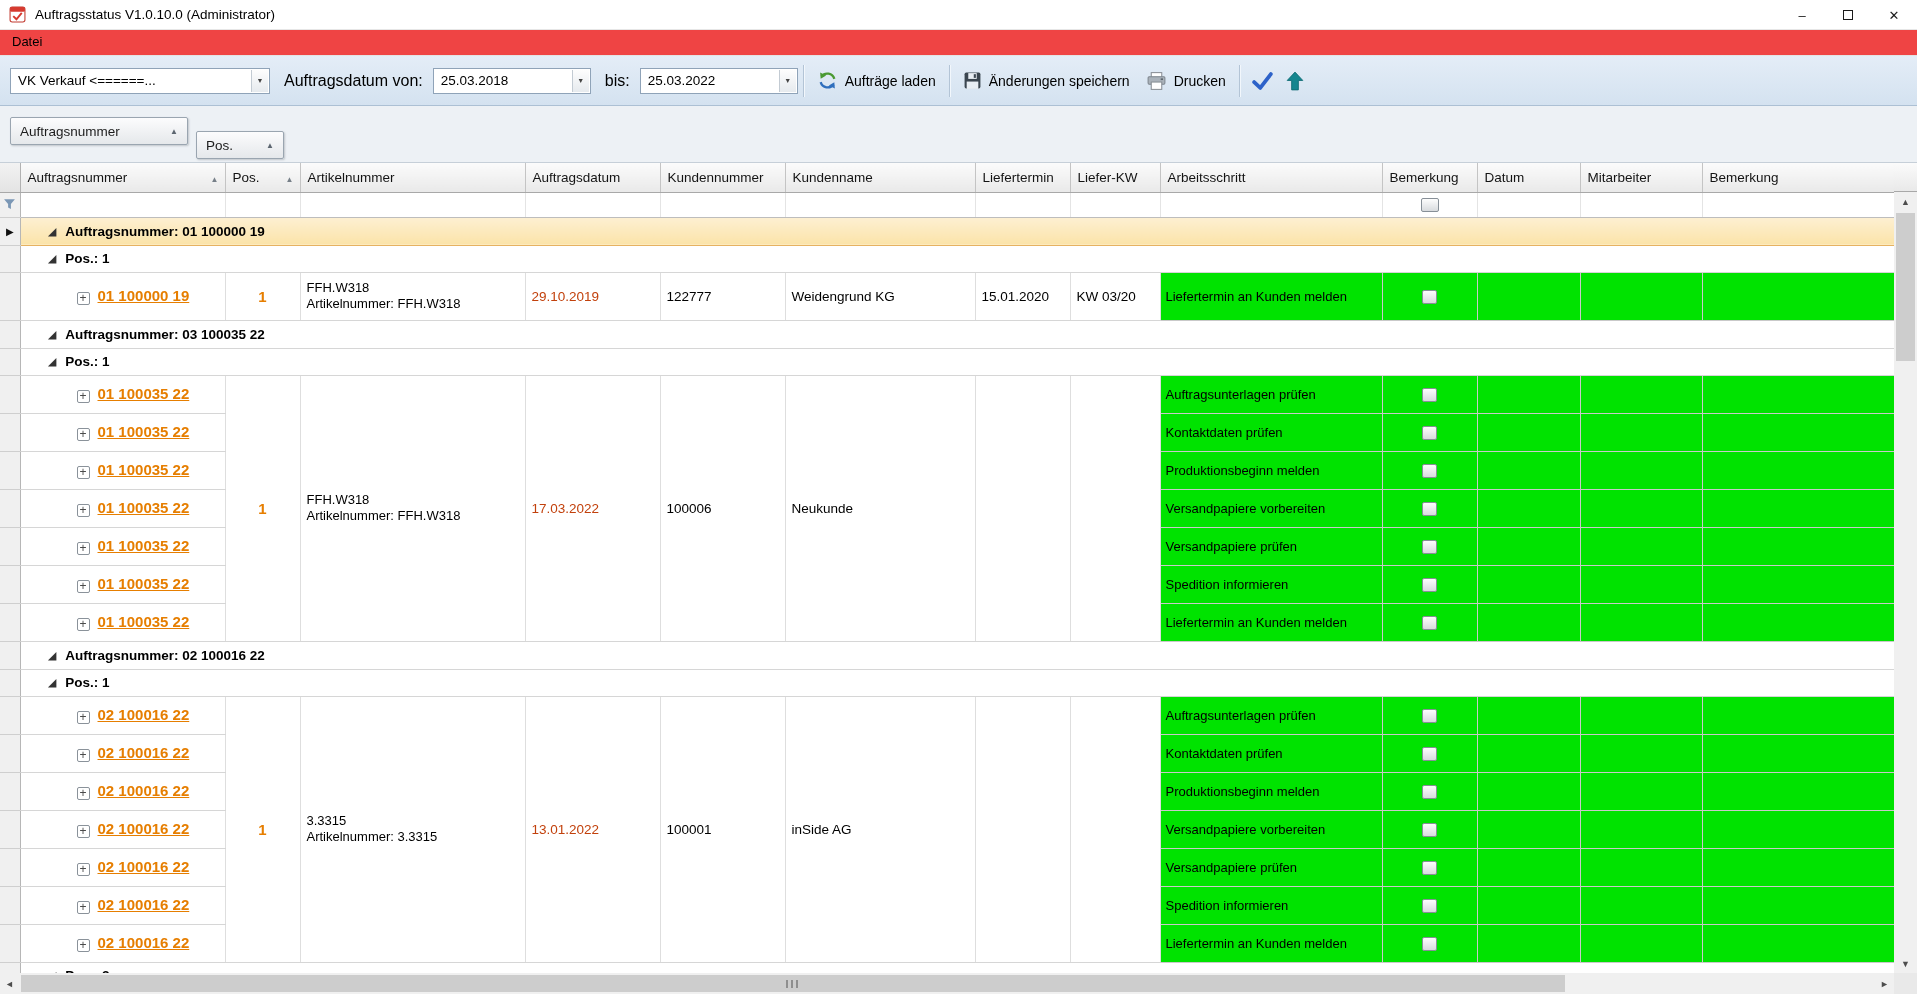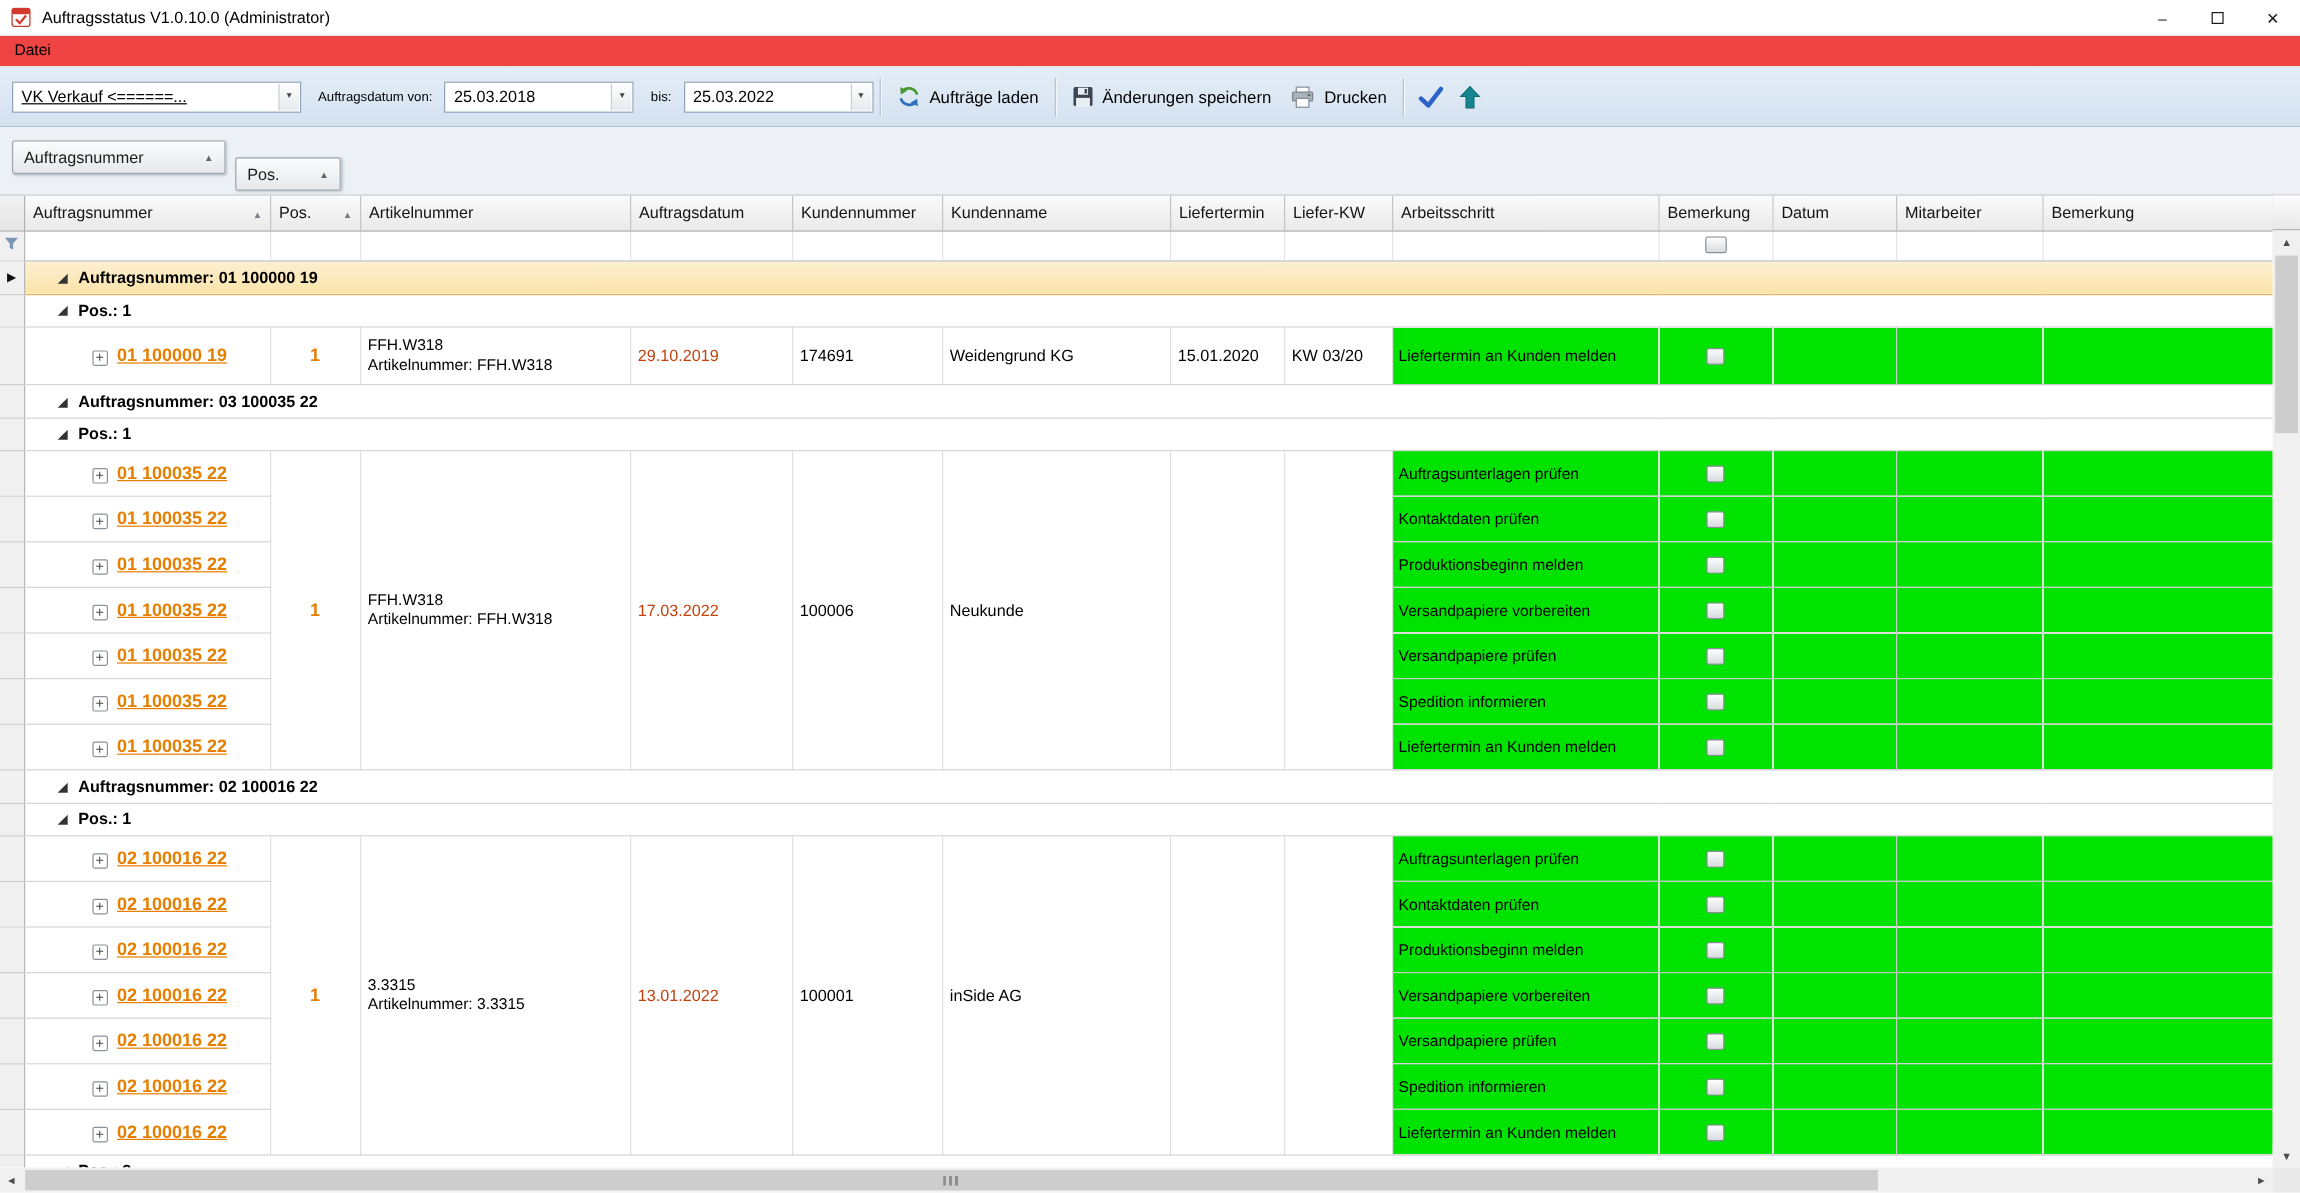--- a/index.html
+++ b/index.html
@@ -24,23 +24,23 @@
 
   
   .toolbar { position:absolute; top:56px; left:0; width:1917px; height:50px;
     background:linear-gradient(#e4edf7,#d4e2f0); border-bottom:1px solid #acc0d4;
     display:flex; align-items:center; padding:0 10px; }
   .combo { background:#fff; border:1px solid #8fa3b8; height:26px; display:flex;
     align-items:center; position:relative; font-size:13.5px; padding:0 20px 0 7px; }
   .combo .carrow { position:absolute; right:1px; top:1px; bottom:1px; width:17px;
     background:linear-gradient(#fdfdfd,#e6eaee); border-left:1px solid #c3cbd3;
     display:flex; align-items:center; justify-content:center; font-size:7px; color:#444; }
-  .view-combo { width:241px;text-decoration:underline; }
+  .view-combo { width:260px; }
   .date-combo { width:158px; }
-  .tb-label { font-size:11px; margin:0 10px 0 14px; white-space:nowrap; }
+  .tb-label { font-size:16px; margin:0 10px 0 14px; white-space:nowrap; }
   .tb-btn { display:flex; align-items:center; gap:7px; font-size:14px; padding:5px 8px;
     white-space:nowrap; border-radius:2px; }
   .tb-sep { width:1px; height:32px; background:#b3c4d6; box-shadow:1px 0 0 #f2f7fc; margin:0 5px; }
   .icon-btn { padding:5px 6px; }
 
   
   .group-panel { position:absolute; top:106px; left:0; width:1917px; height:57px;
     background:#edf1f5; border-bottom:1px solid #c6cfd8; }
   .gbox { position:absolute; height:28px; background:linear-gradient(#fcfcfd,#e5e8eb);
     border:1px solid #9aa5b0; border-radius:2px; display:flex; align-items:center;
@@ -293,21 +293,21 @@
       </tr>
       <tr class="tr-tall">
         <td class="ind"></td>
         <td class="cell onum"><span class="plusbox">+</span><span class="onum-text">01 100000 19</span></td>
         <td class="cell pos">1</td>
         <td class="cell art">
           <div>FFH.W318</div>
           <div>Artikelnummer: FFH.W318</div>
         </td>
         <td class="cell bluedate">29.10.2019</td>
-        <td class="cell">174691</td>
+        <td class="cell">122777</td>
         <td class="cell">Weidengrund KG</td>
         <td class="cell">15.01.2020</td>
         <td class="cell">KW 03/20</td>
         <td class="cell green step">Liefertermin an Kunden melden</td>
         <td class="cell green chk"><span class="checkbox"></span></td>
         <td class="cell green"></td>
         <td class="cell green"></td>
         <td class="cell green"></td>
       </tr>
 

